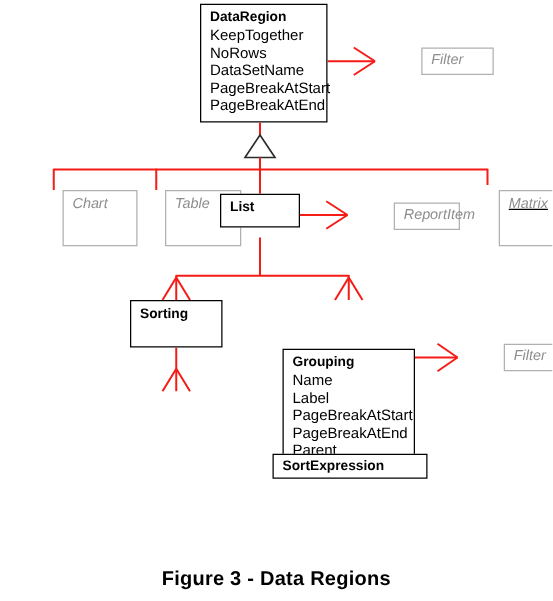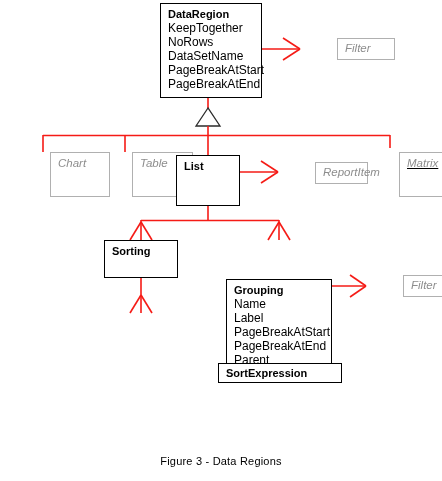--- a/index.html
+++ b/index.html
@@ -55,22 +55,22 @@
     color: #000000;
     line-height: 14px;
     white-space: nowrap;
   }
   .figure-caption {
     position: absolute;
     left: 0;
     top: 455px;
     width: 442px;
     text-align: center;
-    font-size: 11px;
-    font-weight: normal;
+    font-size: 16px;
+    font-weight: bold;
     color: #000000;
     letter-spacing: 0.2px;
   }
 </style>
 </head>
 <body>
 
 <div id="diagram-root">
 
   <svg id="edge-layer" viewBox="0 0 442 481" width="442" height="481">
@@ -130,21 +130,21 @@
   </div>
 
   <div class="uml-box abstract" style="left:13px; top:152px; width:60px; height:45px;">
     <div class="cls-title">Chart</div>
   </div>
 
   <div class="uml-box abstract" style="left:95px; top:152px; width:61px; height:45px;">
     <div class="cls-title">Table</div>
   </div>
 
-  <div class="uml-box concrete" style="left:176px; top:155px; width:64px; height:51px;">
+  <div class="uml-box concrete" style="left:176px; top:155px; width:64px; height:27px;">
     <div class="cls-title">List</div>
   </div>
 
   <div class="uml-box abstract" style="left:278px; top:162px; width:53px; height:22px; padding-top:2px;">
     <div class="cls-title">ReportItem</div>
   </div>
 
   <div class="uml-box abstract" style="left:362px; top:152px; width:61px; height:45px;text-decoration:underline;">
     <div class="cls-title">Matrix</div>
   </div>

